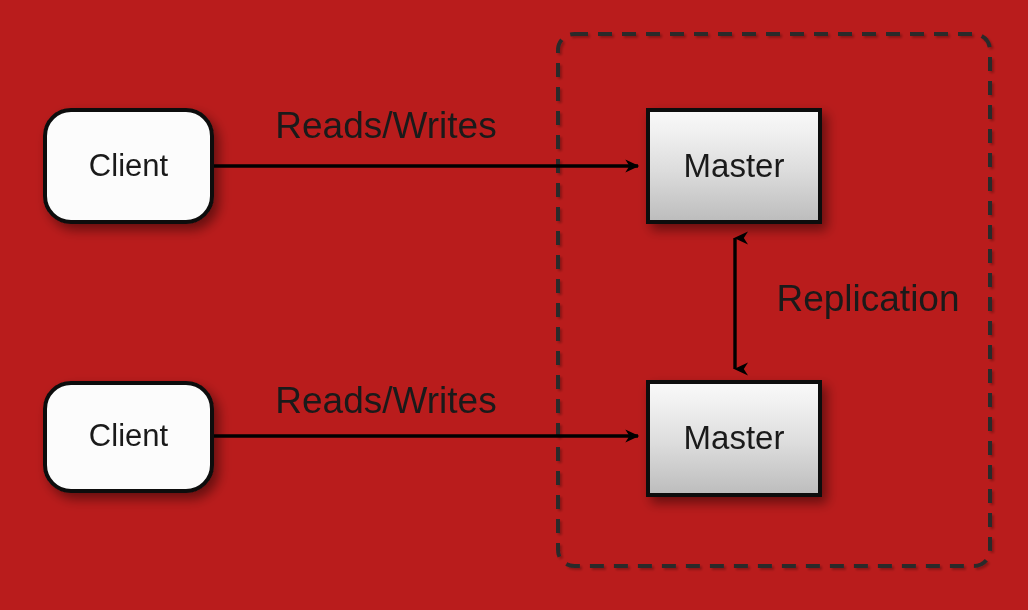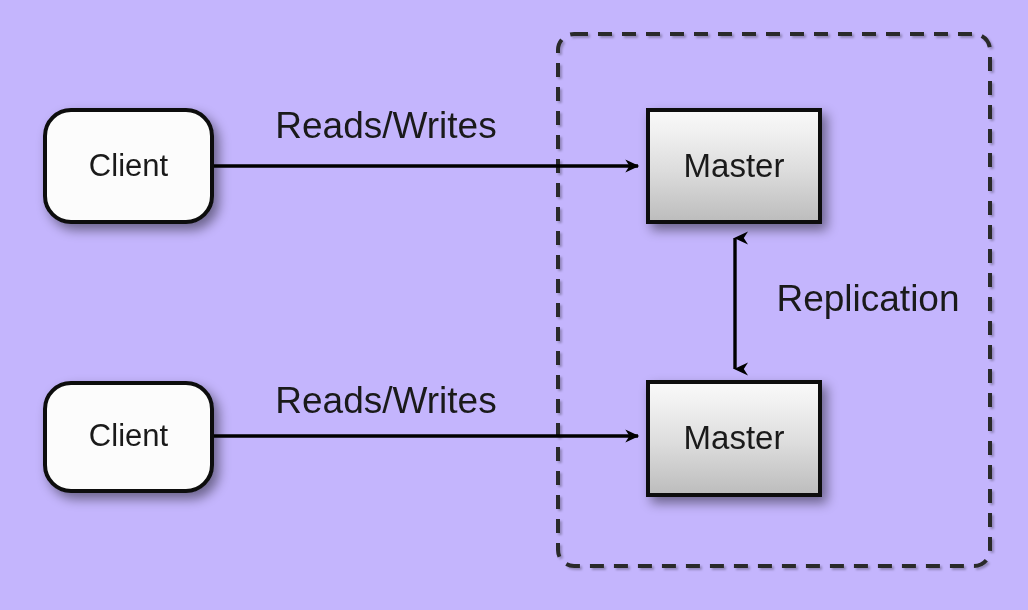--- a/index.html
+++ b/index.html
@@ -8,21 +8,21 @@
     background: #ffffff;
   }
   body {
     font-family: "Liberation Sans", sans-serif;
     -webkit-font-smoothing: antialiased;
   }
   #canvas {
     position: relative;
     width: 1028px;
     height: 610px;
-    background: #c4b5fd;
+    background: #b91c1c;
     overflow: hidden;
   }
   #diagram-svg {
     position: absolute;
     left: 0;
     top: 0;
     width: 1028px;
     height: 610px;
   }
   .node-label {

